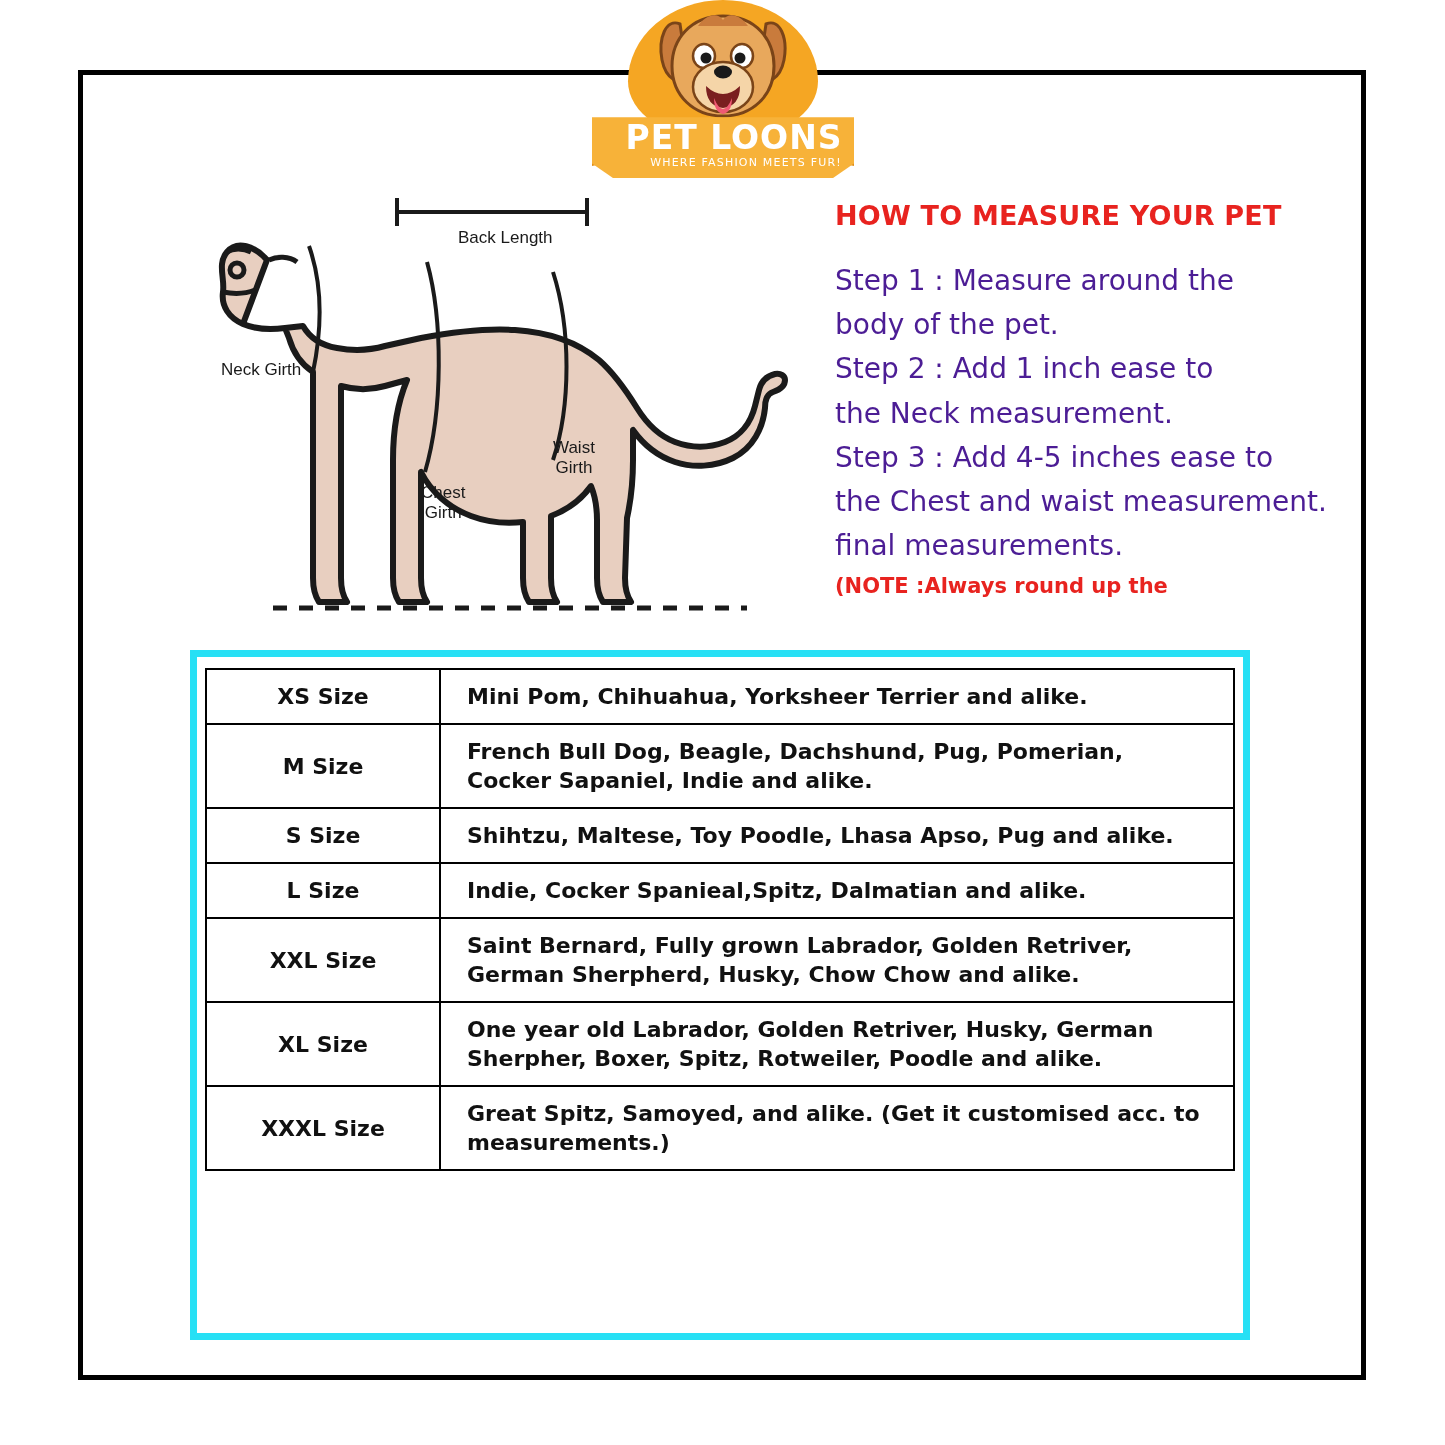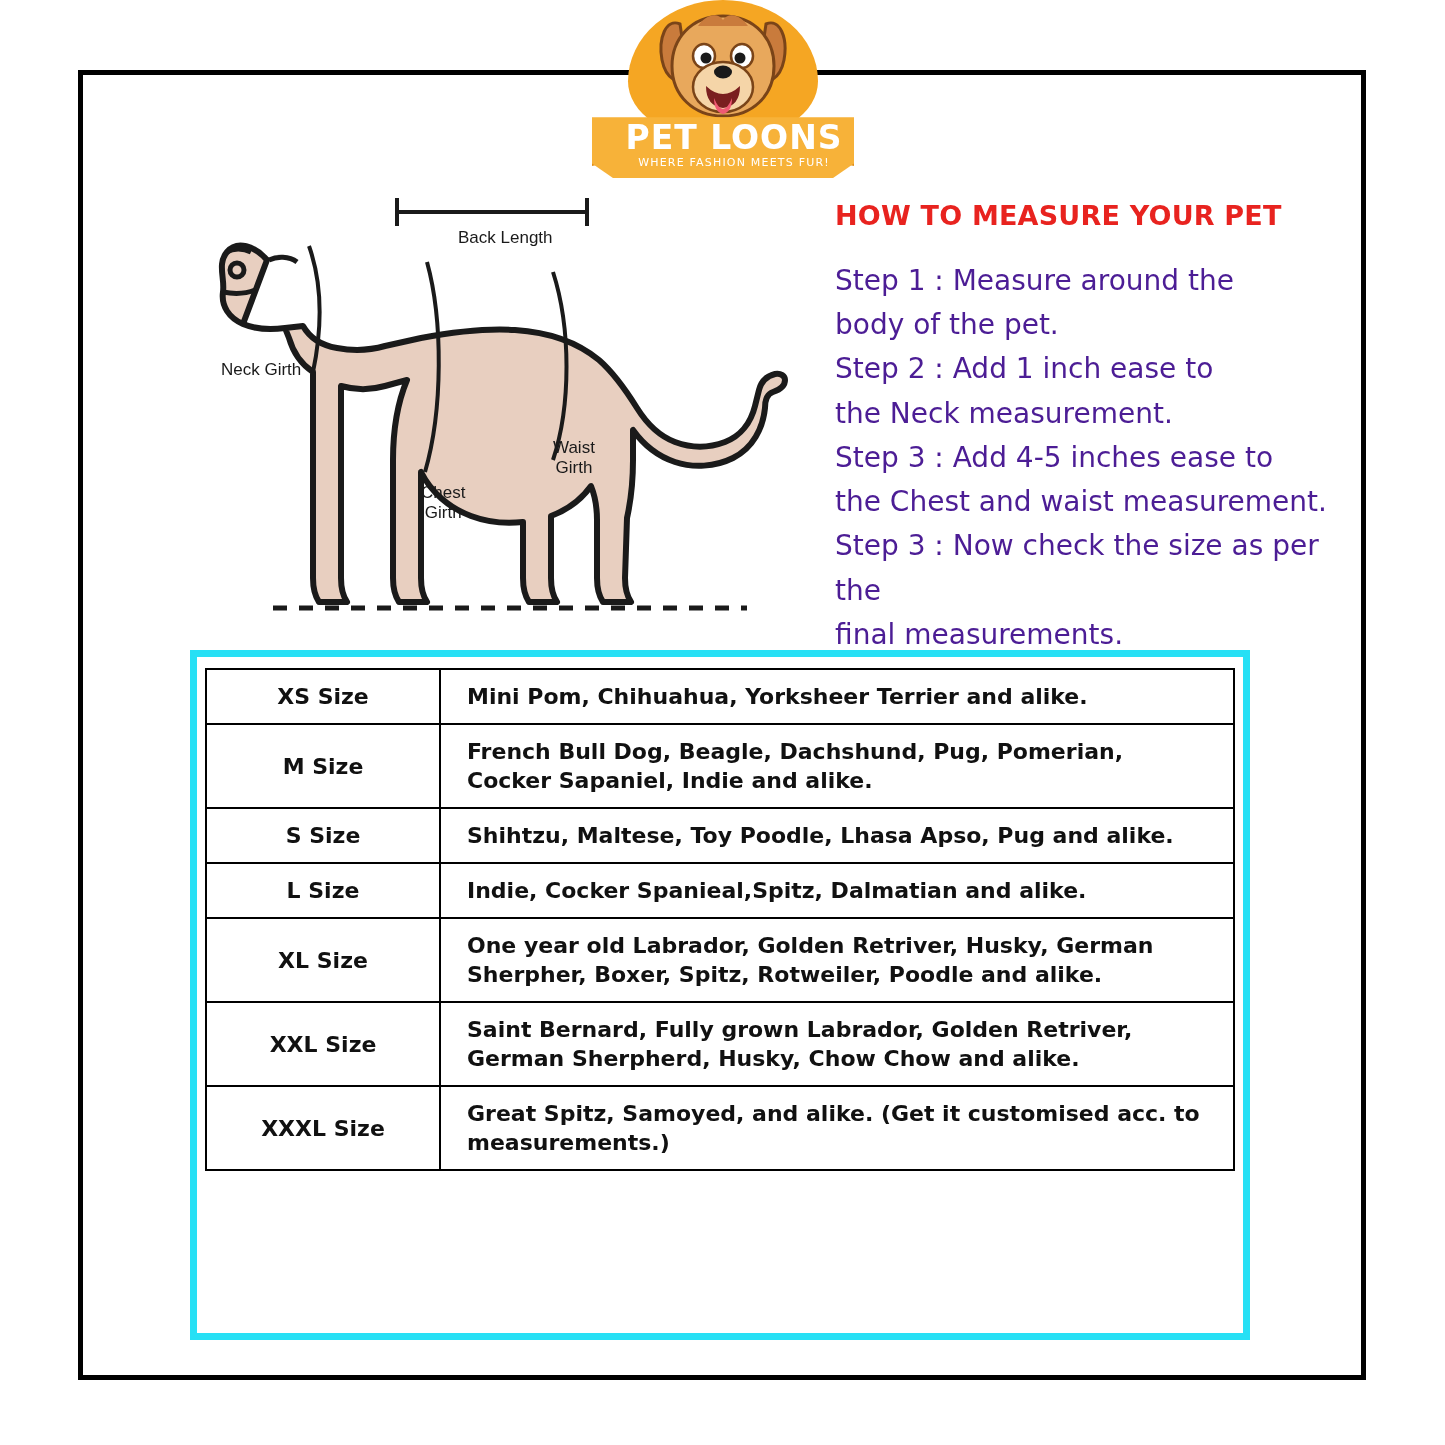--- a/index.html
+++ b/index.html
@@ -77,21 +77,21 @@
     width: 284px;
     text-align: center;
     font-size: 33px;
     font-weight: bold;
     letter-spacing: 1px;
     color: #ffffff;
     font-family: "DejaVu Sans", sans-serif;
   }
   .logo-tag {
     position: absolute;
-    left: 0;
+    left: 12px;
     top: 156px;
     width: 262px;
     text-align: center;
     font-size: 11px;
     letter-spacing: 1.2px;
     color: #ffffff;
     font-family: "DejaVu Sans", sans-serif;
     padding-left: 11px;
   }
   .logo-dog {
@@ -317,21 +317,20 @@
 
   <div class="panel">
     <h2>HOW TO MEASURE YOUR PET</h2>
     <div class="steps">
       <p>Step 1 : Measure around the</p>
       <p>body of the pet.</p>
       <p>Step 2 : Add 1 inch ease to</p>
       <p>the Neck measurement.</p>
       <p>Step 3 : Add 4-5 inches ease to</p>
       <p>the Chest and waist measurement.</p>
-      <p>Step 3 : Now check the size as per the</p>
       <p>final measurements.</p>
     </div>
     <div class="note">
       <div>(NOTE :Always round up the</div>
     </div>
   </div>
 
   <div class="table-outer"></div>
   <table class="size-table">
     <tbody>
@@ -345,27 +344,27 @@
       </tr>
       <tr>
         <td class="size-cell">S Size</td>
         <td>Shihtzu, Maltese, Toy Poodle, Lhasa Apso, Pug and alike.</td>
       </tr>
       <tr>
         <td class="size-cell">L Size</td>
         <td> Indie, Cocker Spanieal,Spitz, Dalmatian and alike.</td>
       </tr>
       <tr>
+        <td class="size-cell">XXL Size</td>
+        <td>Saint Bernard, Fully grown Labrador, Golden Retriver, German Sherpherd, Husky, Chow Chow and alike.</td>
+      </tr>
+      <tr>
         <td class="size-cell">XL Size</td>
         <td>One year old Labrador, Golden Retriver, Husky, German Sherpher, Boxer, Spitz, Rotweiler, Poodle and alike.</td>
       </tr>
       <tr>
-        <td class="size-cell">XXL Size</td>
-        <td>Saint Bernard, Fully grown Labrador, Golden Retriver, German Sherpherd, Husky, Chow Chow and alike.</td>
-      </tr>
-      <tr>
         <td class="size-cell">XXXL Size</td>
         <td>Great Spitz, Samoyed, and alike. (Get it customised acc. to measurements.)</td>
       </tr>
     </tbody>
   </table>
 
 </div>
 
 </body></html>

